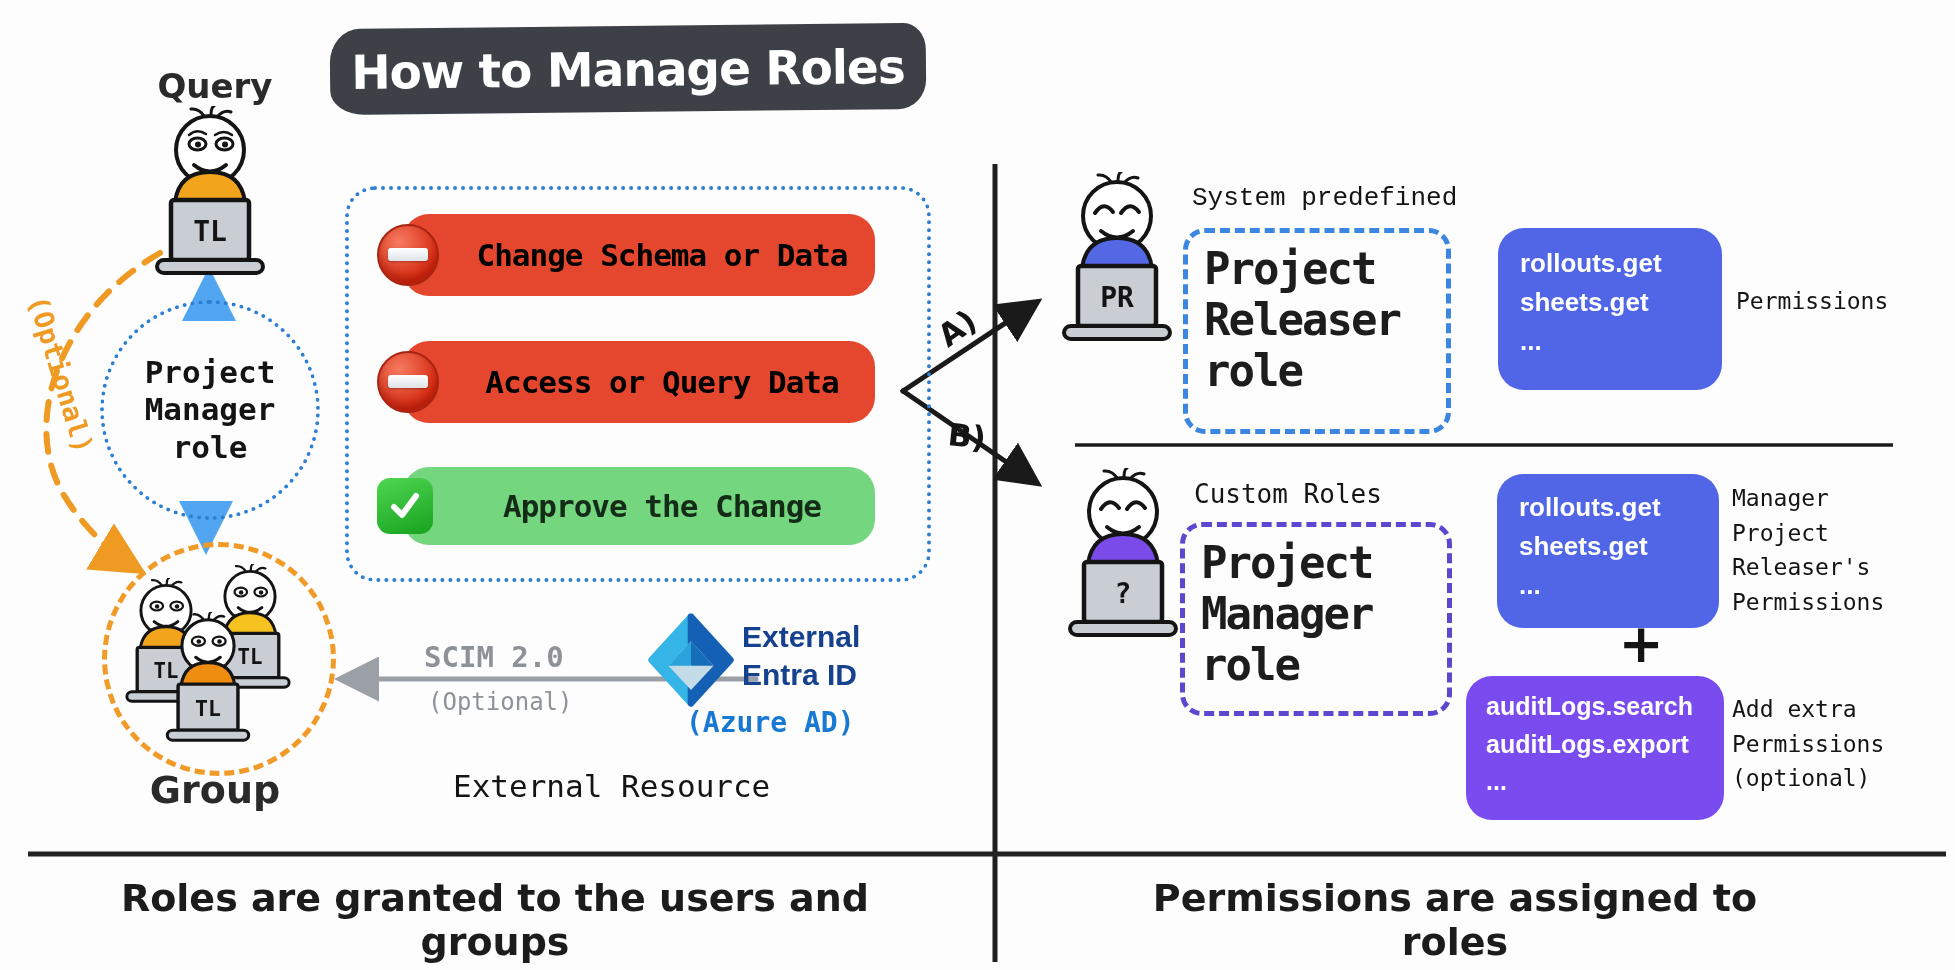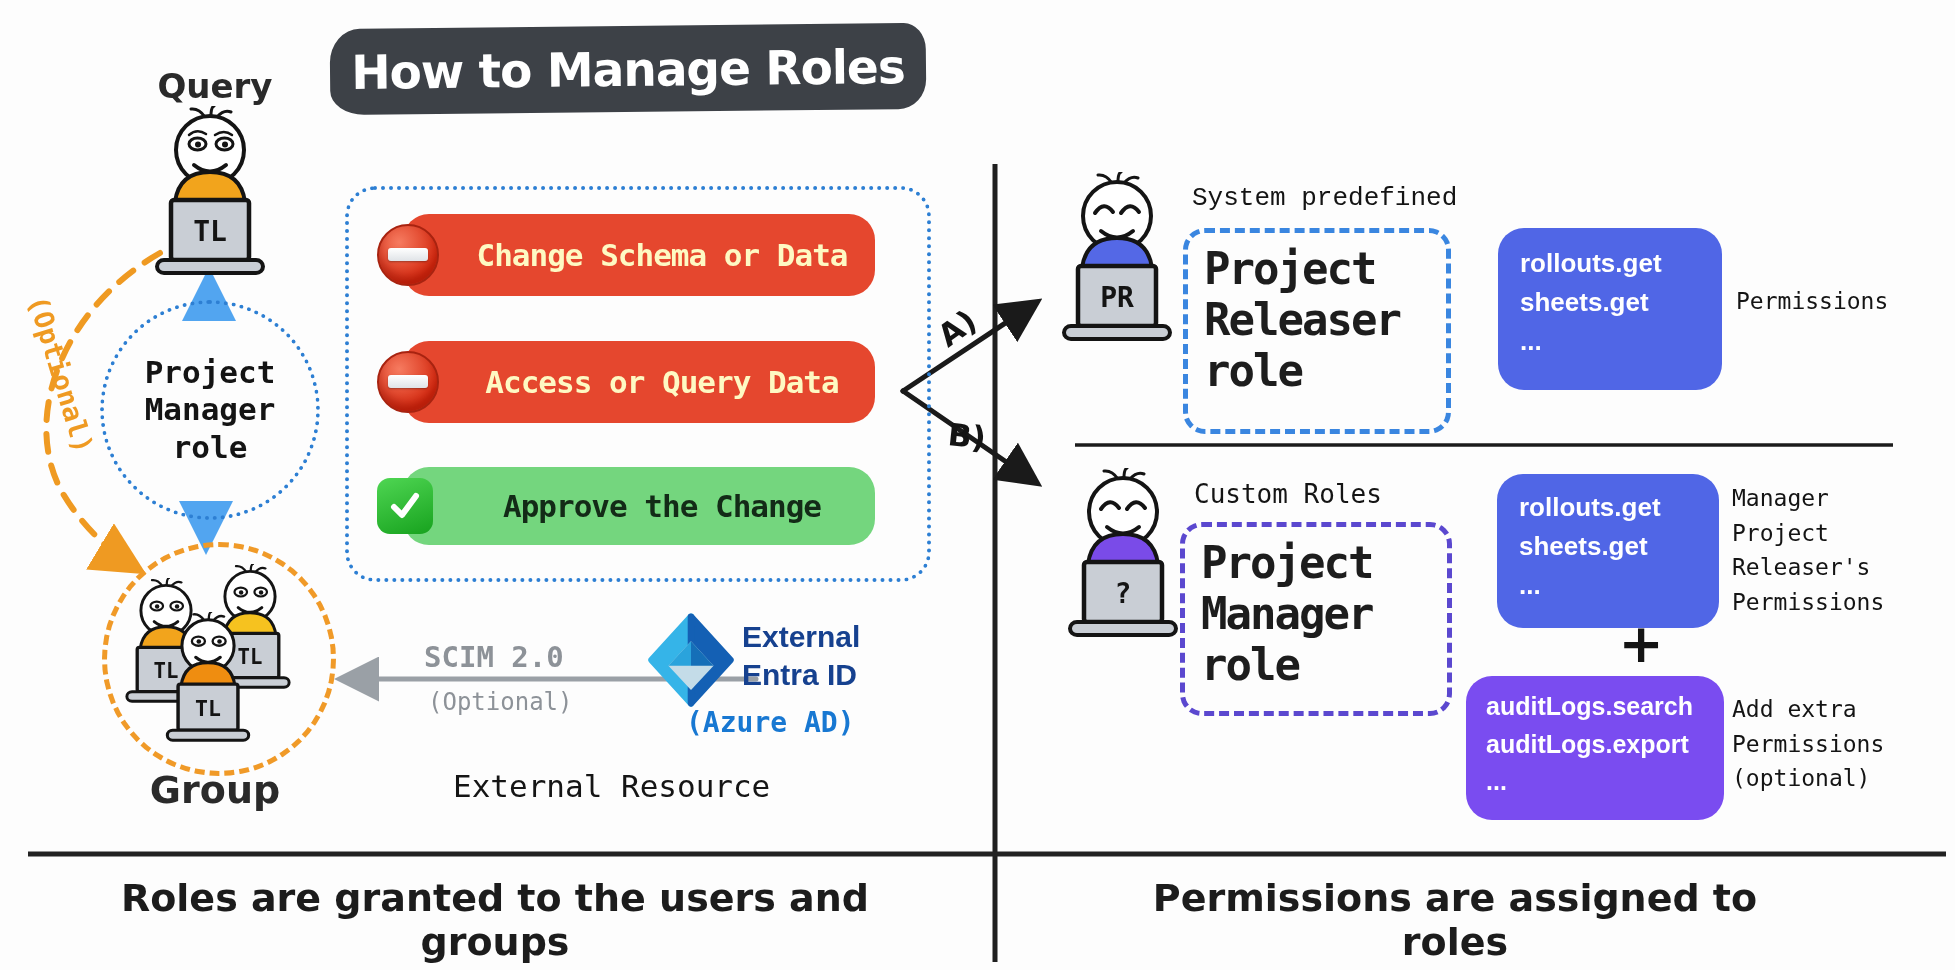--- a/index.html
+++ b/index.html
@@ -29,21 +29,21 @@
   .group-circle{left:102px;top:542px;width:224px;height:224px;border:5px dashed #f09a28;border-radius:50%;z-index:1;}
   .group-label{left:135px;top:768px;width:160px;text-align:center;font-size:38px;font-weight:600;color:#2a2a2a;z-index:2;}
 
   .optional-curve-label{left:52px;top:292px;transform:rotate(73deg);transform-origin:top left;
       font-weight:bold;font-size:27px;color:#ef9a22;z-index:2;}
 
   
   .actions-box{left:345px;top:186px;width:578px;height:388px;border:4px dotted #2d7fd3;border-radius:30px;z-index:1;}
   .pill{left:403px;width:472px;height:82px;border-radius:26px;display:flex;align-items:center;justify-content:center;z-index:2;}
   .pill .lbl{font-family:"DejaVu Sans Mono",monospace;font-weight:bold;font-size:31px;letter-spacing:-1px;padding-left:46px;}
-  .pill-red{background:#e5472e;} .pill-red .lbl{color:#fef9c3;}
+  .pill-red{background:#e5472e;} .pill-red .lbl{color:#000000;}
   .pill-green{background:#74d67e;height:78px;} .pill-green .lbl{color:#132b17;}
   .noentry{position:absolute;left:-26px;top:50%;transform:translateY(-50%);width:58px;height:58px;border-radius:50%;
      background:radial-gradient(circle at 35% 28%,#f67b60,#d5290f 72%);border:2px solid #a82310;
      box-shadow:inset 0 -7px 9px rgba(120,10,0,.35);}
   .noentry::after{content:"";position:absolute;left:9px;top:22px;width:40px;height:13px;
      background:linear-gradient(#ffffff,#dfe3e7);border-radius:3px;box-shadow:0 1px 2px rgba(0,0,0,.3);}
   .checkicon{position:absolute;left:-26px;top:50%;transform:translateY(-50%);width:56px;height:56px;border-radius:13px;
      background:linear-gradient(160deg,#4fd653,#17a21e);display:flex;align-items:center;justify-content:center;}
 
   .branch-label{font-weight:bold;font-size:31px;color:#141414;z-index:2;}

